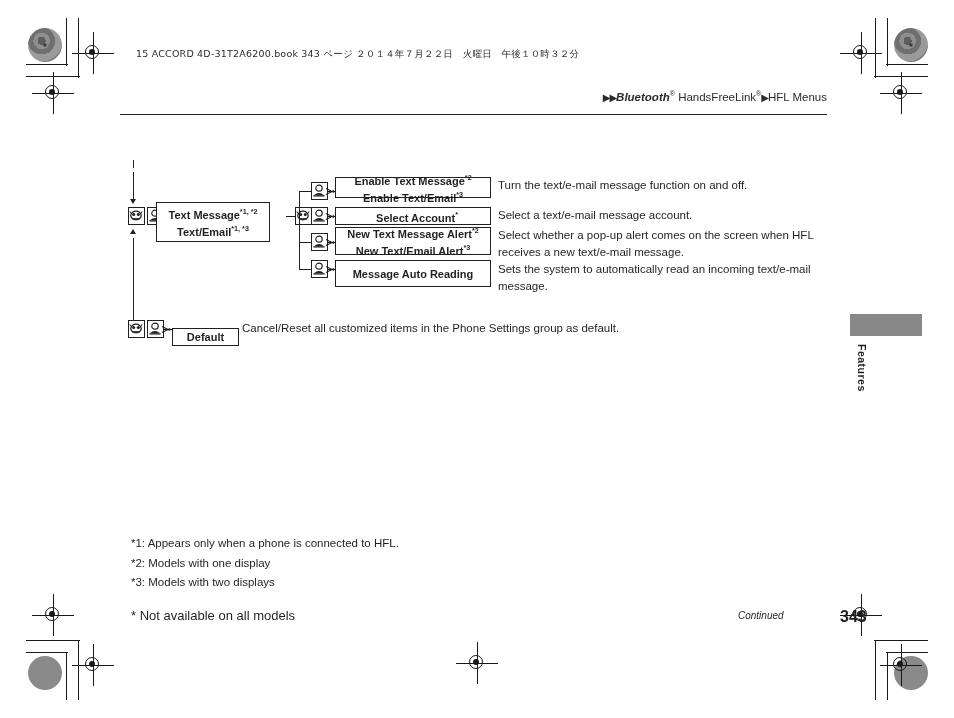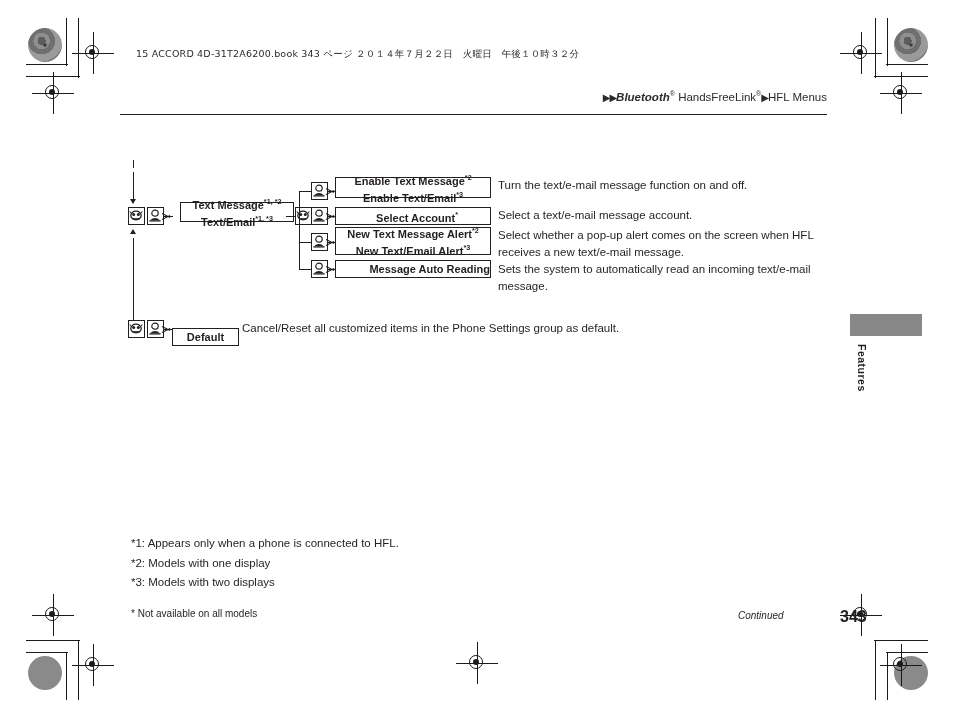--- a/index.html
+++ b/index.html
@@ -88,21 +88,21 @@
   .mbox sup{font-size:7.2px;font-weight:bold;vertical-align:super;}
 
   
   .desc{
     position:absolute;font-size:11.5px;line-height:16.5px;color:#231f20;
   }
   .desc b{font-weight:normal;text-align:right;}
 
   
   .fnotes{position:absolute;left:131px;top:534px;font-size:11.5px;line-height:19.5px;color:#231f20;}
-  .fnote-alt{position:absolute;left:131px;top:608px;font-size:10px;color:#231f20;}
+  .fnote-alt{position:absolute;left:131px;top:608px;font-size:13px;color:#231f20;}
 
   
   .sidetab{position:absolute;left:850px;top:314px;width:72px;height:22px;background:#888888;}
   .sidelabel{
     position:absolute;left:838px;top:338px;width:30px;height:60px;
     font-size:10.5px;color:#231f20;font-weight:bold;
     writing-mode:vertical-rl;text-orientation:mixed;letter-spacing:.5px;
     display:flex;align-items:flex-start;justify-content:center;
   }
 
@@ -229,21 +229,21 @@
     <div class="icbox" style="left:147px;top:207px;">
       <svg width="14" height="15" viewBox="0 0 14 15">
         <ellipse cx="7" cy="5.2" rx="3.2" ry="3.0" fill="none" stroke="#231f20" stroke-width="1.2"></ellipse>
         <path d="M2.0 12.2 Q7 7.6 12.0 12.2 Z" fill="#231f20"></path>
         <path d="M1.4 12.9 L12.6 12.9" stroke="#231f20" stroke-width="1.3"></path>
       </svg>
     </div>
     <div class="ln h" style="left:164px;top:216px;width:9px;"></div>
     <div class="oarr" style="left:162px;top:211.5px;"></div>
 
-    <div class="mbox" style="left:180px;top:202px;width:114px;height:20px;">
+    <div class="mbox" style="left:156px;top:202px;width:114px;height:40px;">
       <span class="ln1"><span>Text Message</span><sup>*1, *2</sup></span>
       <span class="ln2"><span>Text/Email</span><sup>*1, *3</sup></span>
     </div>
 
     <div class="ln h" style="left:286px;top:216px;width:9px;"></div>
 
     <div class="icbox" style="left:295px;top:207px;">
       <svg width="14" height="15" viewBox="0 0 14 15">
         <ellipse cx="7" cy="7.5" rx="5.2" ry="4.4" fill="none" stroke="#231f20" stroke-width="1.3"></ellipse>
         <circle cx="4.7" cy="6.6" r="1.5" fill="#231f20"></circle>
@@ -312,21 +312,21 @@
 
     <div class="mbox" style="left:335px;top:227px;width:156px;height:28px;">
       <span class="ln1"><span>New Text Message Alert</span><sup>*2</sup></span>
       <span class="ln2"><span>New Text/Email Alert</span><sup>*3</sup></span>
     </div>
     <div class="desc" style="left:498px;top:227px;width:340px;">
       <span>Select whether a pop-up alert comes on the screen when HFL</span><br>
       <span>receives a new text/e-mail message.</span>
     </div>
 
-    <div class="mbox" style="left:335px;top:260px;width:156px;height:18px;align-items:flex-end;">
+    <div class="mbox" style="left:335px;top:260px;width:156px;height:27px;">
       <span class="ln1"><span>Message Auto Reading</span></span>
     </div>
     <div class="desc" style="left:498px;top:261px;width:340px;">
       <span>Sets the system to automatically read an incoming text/e-mail</span><br>
       <span>message.</span>
     </div>
 
     <div class="icbox" style="left:128px;top:320px;">
       <svg width="14" height="15" viewBox="0 0 14 15">
         <ellipse cx="7" cy="7.5" rx="5.2" ry="4.4" fill="none" stroke="#231f20" stroke-width="1.3"></ellipse>

